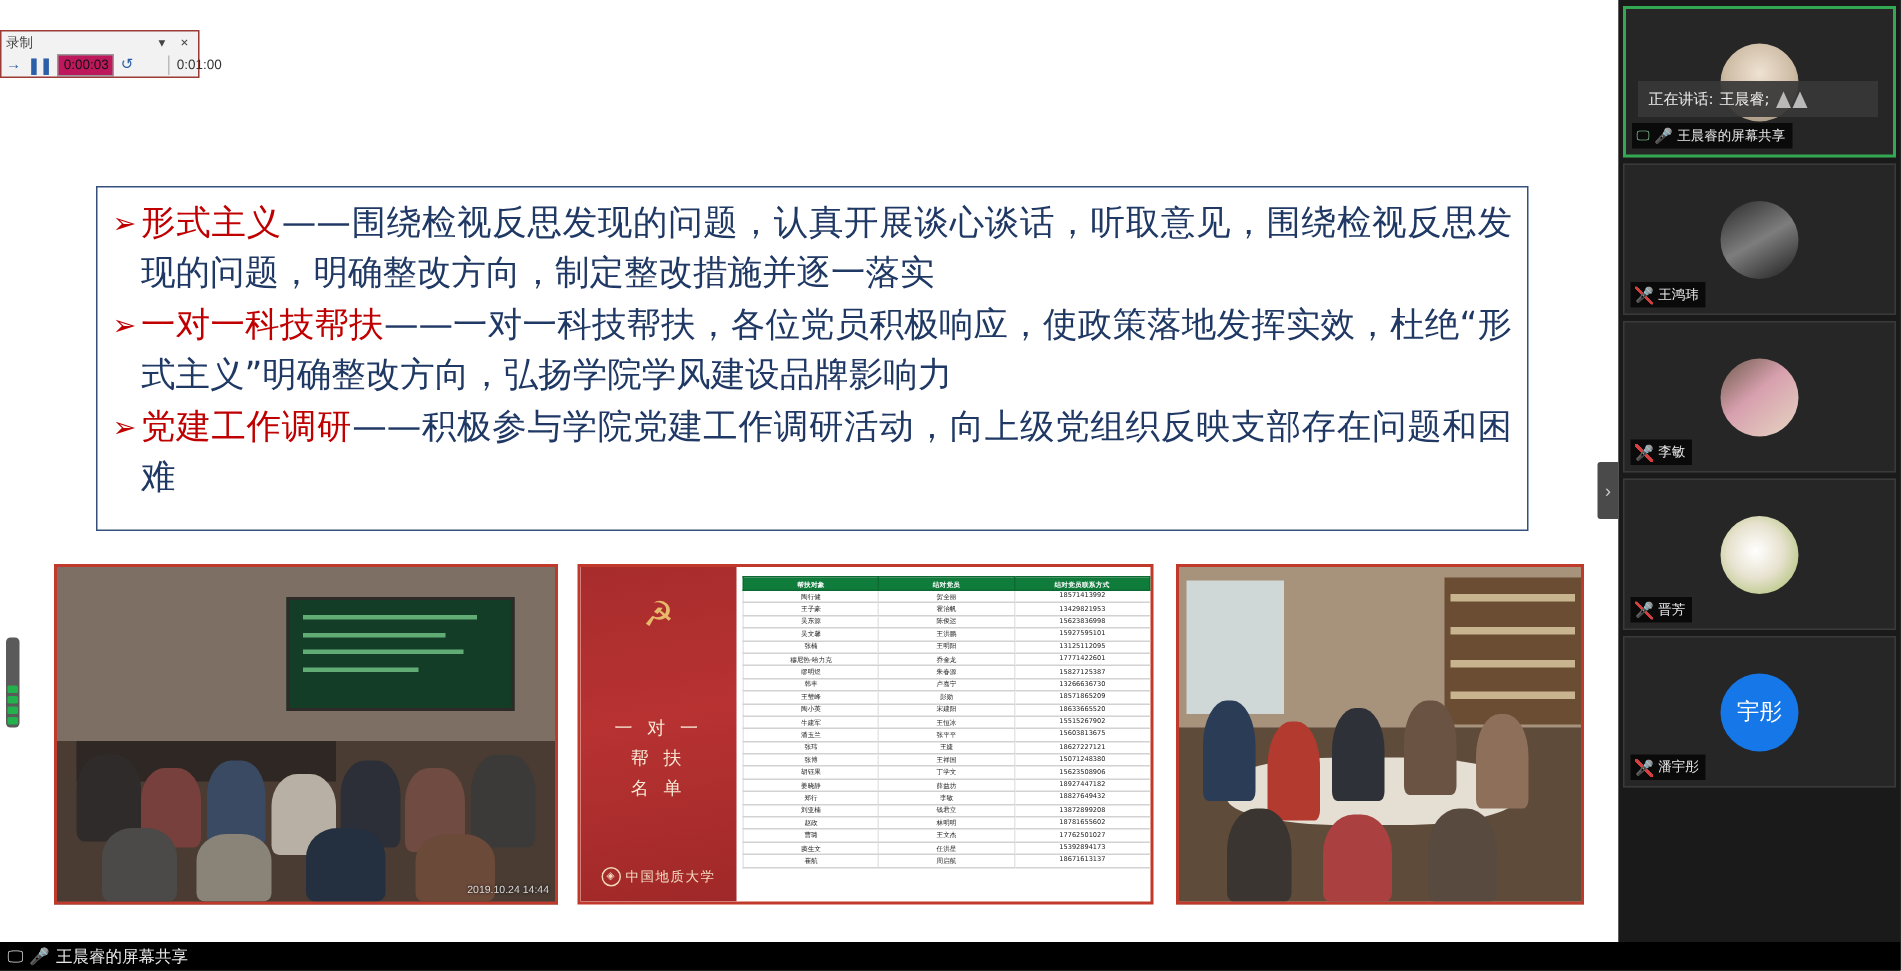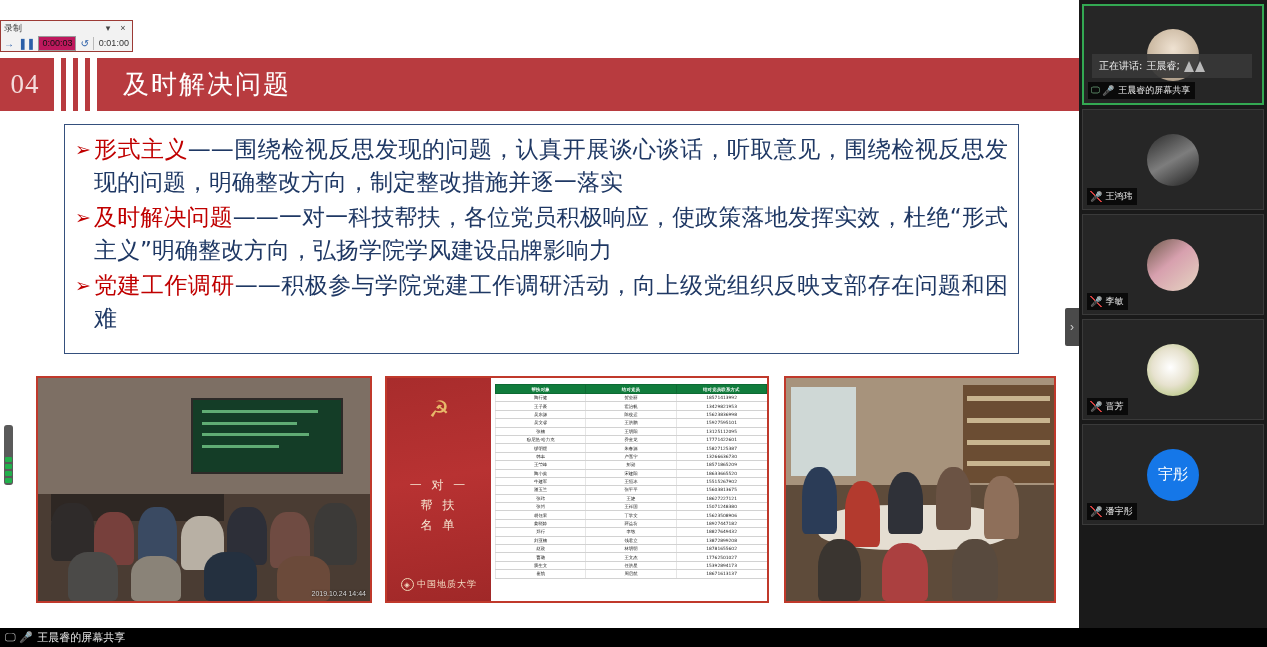--- a/index.html
+++ b/index.html
@@ -42,21 +42,21 @@
   .rec-win-btn { font-size: 9px; color: #444; line-height: 14px; width: 12px; text-align: center; cursor: pointer; }
   #rec-ctl-row {
     height: 17px; display: flex; align-items: center; gap: 4px; padding: 0 3px;
   }
   .rec-ico { font-size: 10px; color: #2b5fa8; line-height: 16px; }
   #rec-pause { letter-spacing: -1px; font-weight: bold; color:#2b5fa8; font-size: 11px;}
   #rec-elapsed {
     background:#be185d; border:1px solid #999; font-size:9px; padding:0 3px;
     line-height: 13px; color:#111; font-family:"Liberation Sans",sans-serif;
   }
-  #rec-total { font-size: 9px; color:#333; border-left:1px solid #bbb; padding-left:5px; line-height:13px;}
+  #rec-total { font-size: 9px; color:#333; border-left:1px solid #bbb; padding-left:5px; line-height:13px;margin-left:19px;}
 
   
   #mic-meter {
     position:absolute; left:4px; top:425px; width:9px; height:60px;
     background:#5a5a5a; border-radius:3px; z-index:35; overflow:hidden;
     display:flex; flex-direction:column-reverse; padding:2px 1px; gap:2px;
   }
   .meter-seg { height:5px; background:#22b14c; border-radius:1px; }
 
   
@@ -221,39 +221,29 @@
       <div id="rec-ctl-row">
         <span class="rec-ico">→</span>
         <span id="rec-pause">❚❚</span>
         <span id="rec-elapsed">0:00:03</span>
         <span class="rec-ico">↺</span>
         <span id="rec-total">0:01:00</span>
       </div>
     </div>
 
     <div id="slide">
-      <div id="slide-header">
-        <div id="slide-num">04</div>
-        <div id="slide-bars">
-          <span class="sbar"></span>
-            <span class="sbar"></span>
-            <span class="sbar"></span>
-            <span class="sbar"></span>
-        </div>
-        <div id="slide-title">及时解决问题</div>
-      </div>
 
       <div id="text-box">
         <div class="bullet-row">
           <span class="bullet-arrow">➢</span>
           <span class="bullet-text"><span class="bullet-lead">形式主义</span><span>——围绕检视反思发现的问题，认真开展谈心谈话，听取意见，围绕检视反思发现的问题，明确整改方向，制定整改措施并逐一落实</span></span>
         </div>
         <div class="bullet-row">
           <span class="bullet-arrow">➢</span>
-          <span class="bullet-text"><span class="bullet-lead">及时解决问题</span><span>——一对一科技帮扶，各位党员积极响应，使政策落地发挥实效，杜绝“形式主义”明确整改方向，弘扬学院学风建设品牌影响力</span></span>
+          <span class="bullet-text"><span class="bullet-lead">一对一科技帮扶</span><span>——一对一科技帮扶，各位党员积极响应，使政策落地发挥实效，杜绝“形式主义”明确整改方向，弘扬学院学风建设品牌影响力</span></span>
         </div>
         <div class="bullet-row">
           <span class="bullet-arrow">➢</span>
           <span class="bullet-text"><span class="bullet-lead">党建工作调研</span><span>——积极参与学院党建工作调研活动，向上级党组织反映支部存在问题和困难</span></span>
         </div>
       </div>
 
       <div id="photos">
 
         <div class="photo" id="photo-left">

